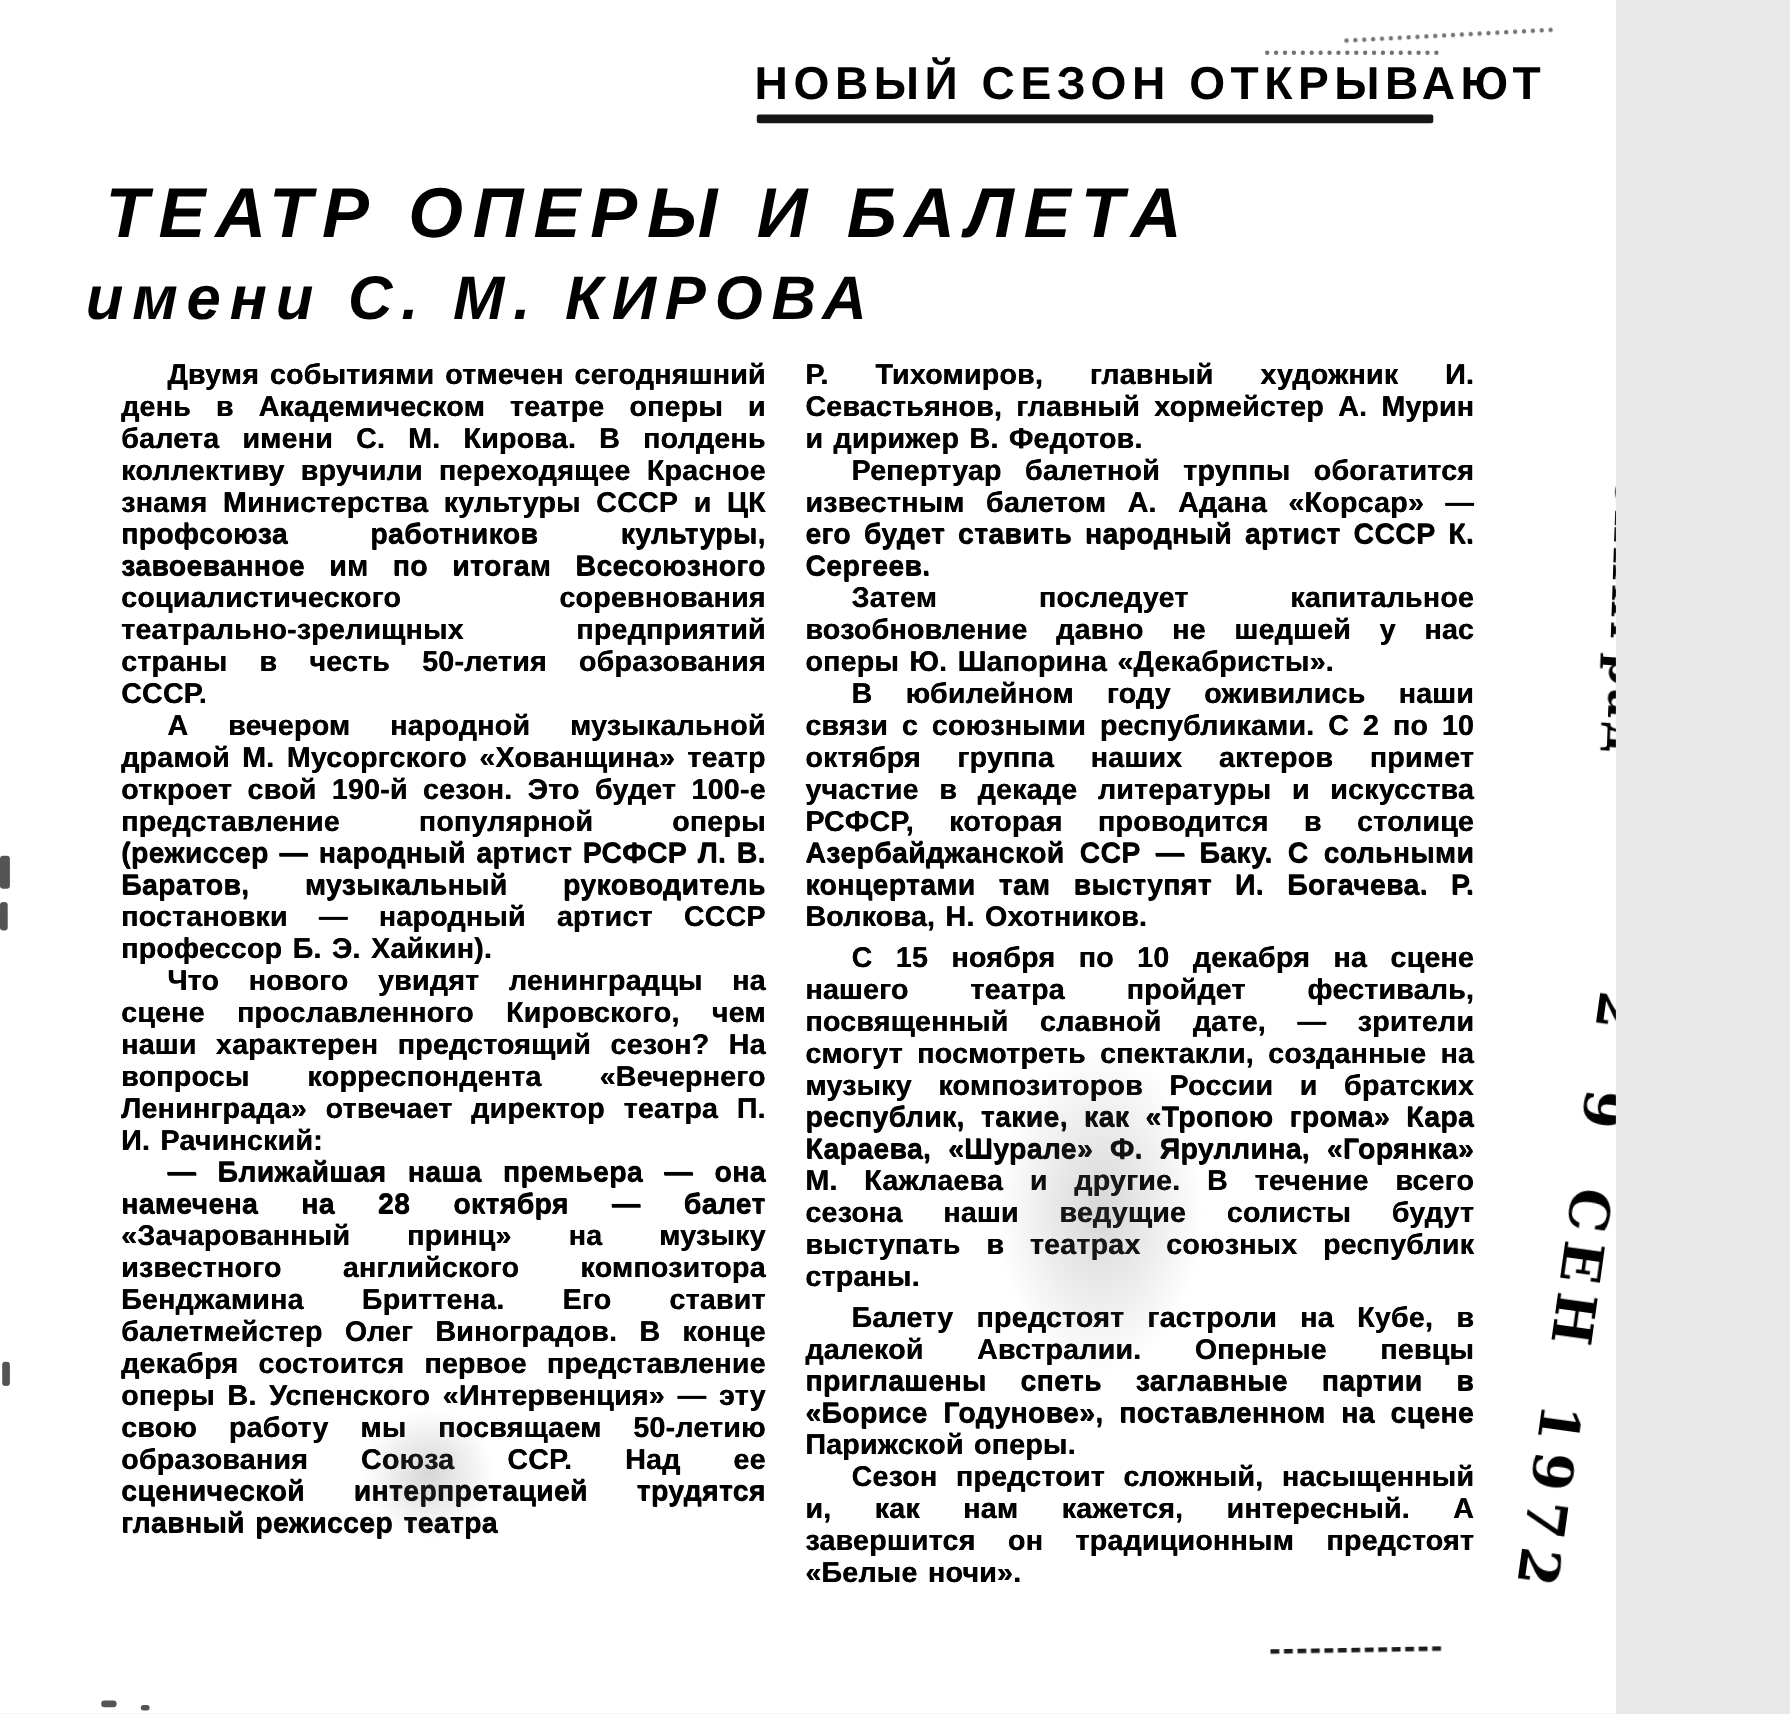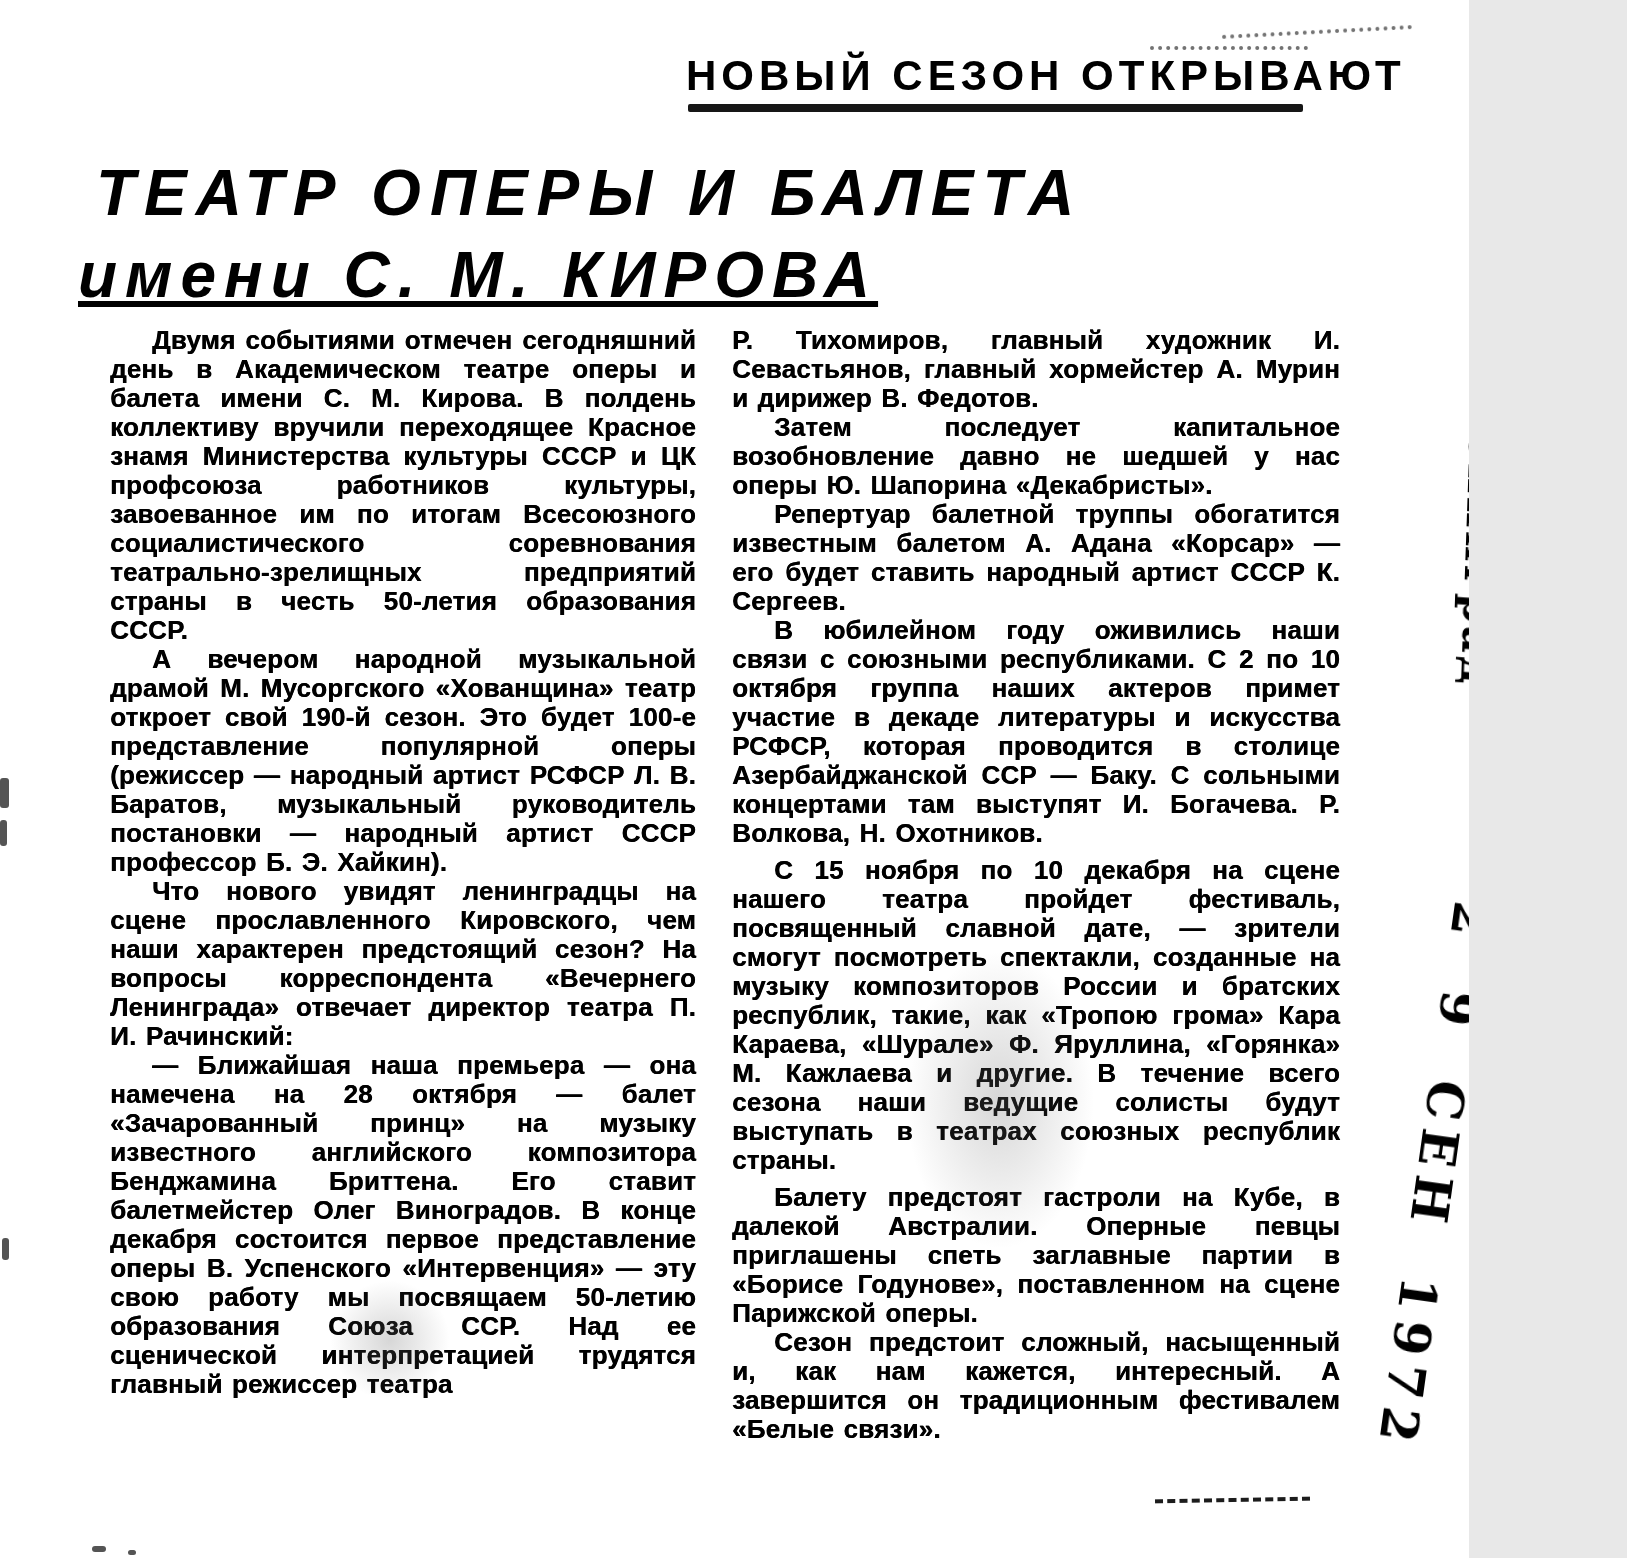--- a/index.html
+++ b/index.html
@@ -32,21 +32,21 @@
   
   .headline{position:absolute;left:0;top:0;width:100%;}
   .hl1,.hl2{
     position:absolute;white-space:nowrap;
     font-weight:bold;font-style:italic;
     color:#121212;
     filter:blur(0.3px) contrast(1.5);
     margin-top:16px;
   }
   .hl1{left:96px;top:140px;font-size:64px;letter-spacing:9px;}
-  .hl2{left:78px;top:222px;font-size:64px;letter-spacing:8px;text-decoration:underline;}
+  .hl2{left:78px;top:222px;font-size:56px;letter-spacing:8px;}
   
   .col{
     position:absolute;top:326px;
     text-align:justify;
     filter:blur(0.25px) contrast(1.3);
   }
   .col-left{left:78px;width:586px;margin-left:32px;}
   .col-right{left:732px;width:608px;}
   .para{
     margin:0;
@@ -118,26 +118,26 @@
 
   <div class="col col-left">
       <p class="para">Двумя событиями отмечен сегодняшний день в Академическом театре оперы и балета имени С. М. Кирова. В полдень коллективу вручили переходящее Красное знамя Министерства культуры СССР и ЦК профсоюза работников культуры, завоеванное им по итогам Всесоюзного социалистического соревнования театрально-зрелищных предприятий страны в честь 50-летия образования СССР.</p>
       <p class="para">А вечером народной музыкальной драмой М. Мусоргского «Хованщина» театр откроет свой 190-й сезон. Это будет 100-е представление популярной оперы (режиссер — народный артист РСФСР Л. В. Баратов, музыкальный руководитель постановки — народный артист СССР профессор Б. Э. Хайкин).</p>
       <p class="para">Что нового увидят ленинградцы на сцене прославленного Кировского, чем наши характерен предстоящий сезон? На вопросы корреспондента «Вечернего Ленинграда» отвечает директор театра П. И. Рачинский:</p>
       <p class="para">— Ближайшая наша премьера — она намечена на 28 октября — балет «Зачарованный принц» на музыку известного английского композитора Бенджамина Бриттена. Его ставит балетмейстер Олег Виноградов. В конце декабря состоится первое представление оперы В. Успенского «Интервенция» — эту свою работу мы посвящаем 50-летию образования Союза ССР. Над ее сценической интерпретацией трудятся главный режиссер театра</p>
     </div>
 
   <div class="col col-right">
       <p class="para noindent">Р. Тихомиров, главный художник И. Севастьянов, главный хормейстер А. Мурин и дирижер В. Федотов.</p>
+      <p class="para">Репертуар балетной труппы обогатится известным балетом А. Адана «Корсар» — его будет ставить народный артист СССР К. Сергеев.</p>
       <p class="para">Затем последует капитальное возобновление давно не шедшей у нас оперы Ю. Шапорина «Декабристы».</p>
-      <p class="para">Репертуар балетной труппы обогатится известным балетом А. Адана «Корсар» — его будет ставить народный артист СССР К. Сергеев.</p>
       <p class="para">В юбилейном году оживились наши связи с союзными республиками. С 2 по 10 октября группа наших актеров примет участие в декаде литературы и искусства РСФСР, которая проводится в столице Азербайджанской ССР — Баку. С сольными концертами там выступят И. Богачева. Р. Волкова, Н. Охотников.</p>
       <p class="para spaced">С 15 ноября по 10 декабря на сцене нашего театра пройдет фестиваль, посвященный славной дате, — зрители смогут посмотреть спектакли, созданные на музыку композиторов России и братских республик, такие, как «Тропою грома» Кара Караева, «Шурале» Ф. Яруллина, «Горянка» М. Кажлаева и другие. В течение всего сезона наши ведущие солисты будут выступать в театрах союзных республик страны.</p>
       <p class="para spaced">Балету предстоят гастроли на Кубе, в далекой Австралии. Оперные певцы приглашены спеть заглавные партии в «Борисе Годунове», поставленном на сцене Парижской оперы.</p>
-      <p class="para">Сезон предстоит сложный, насыщенный и, как нам кажется, интересный. А завершится он традиционным фестивалем «Белые связи».</p>
+      <p class="para">Сезон предстоит сложный, насыщенный и, как нам кажется, интересный. А завершится он традиционным предстоят «Белые ночи».</p>
     </div>
 
   <div class="stamp-name-wrap">
     <div class="stamp-name">
       <div class="l1">Вечерний Ленинград</div>
       <div class="l2">г. Ленинград</div>
     </div>
   </div>
 
   <div class="stamp-date-wrap">

